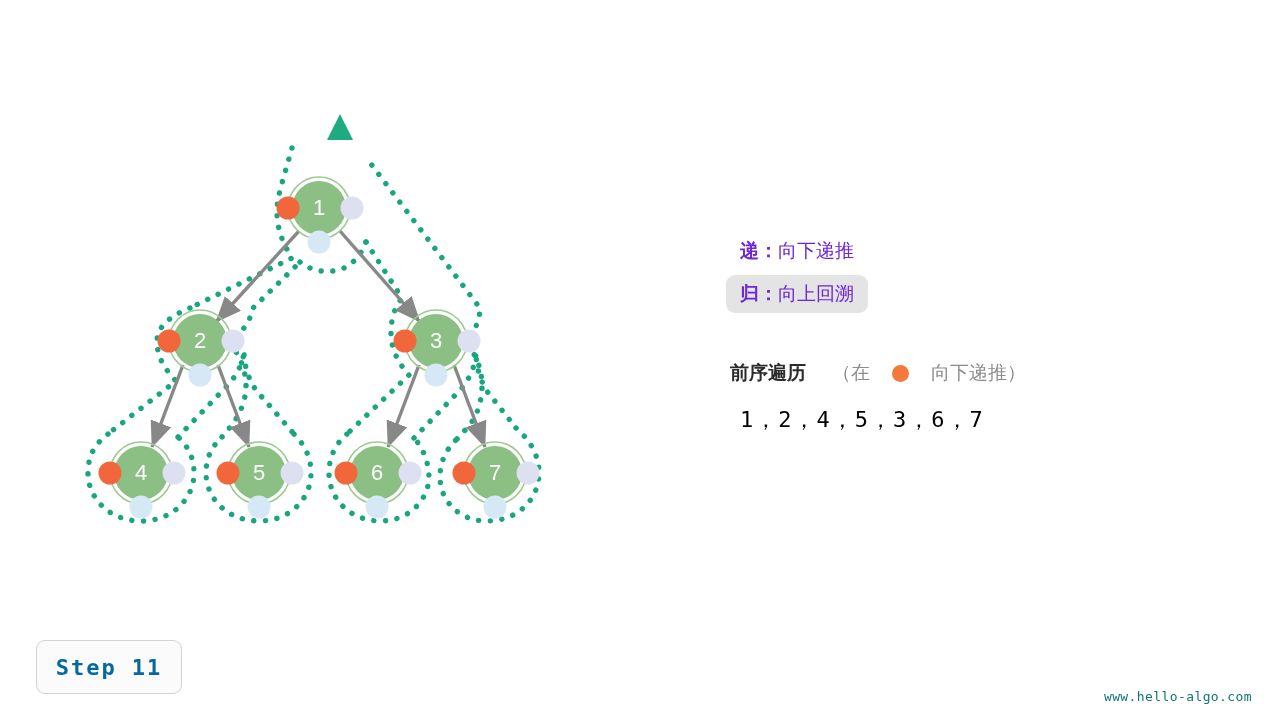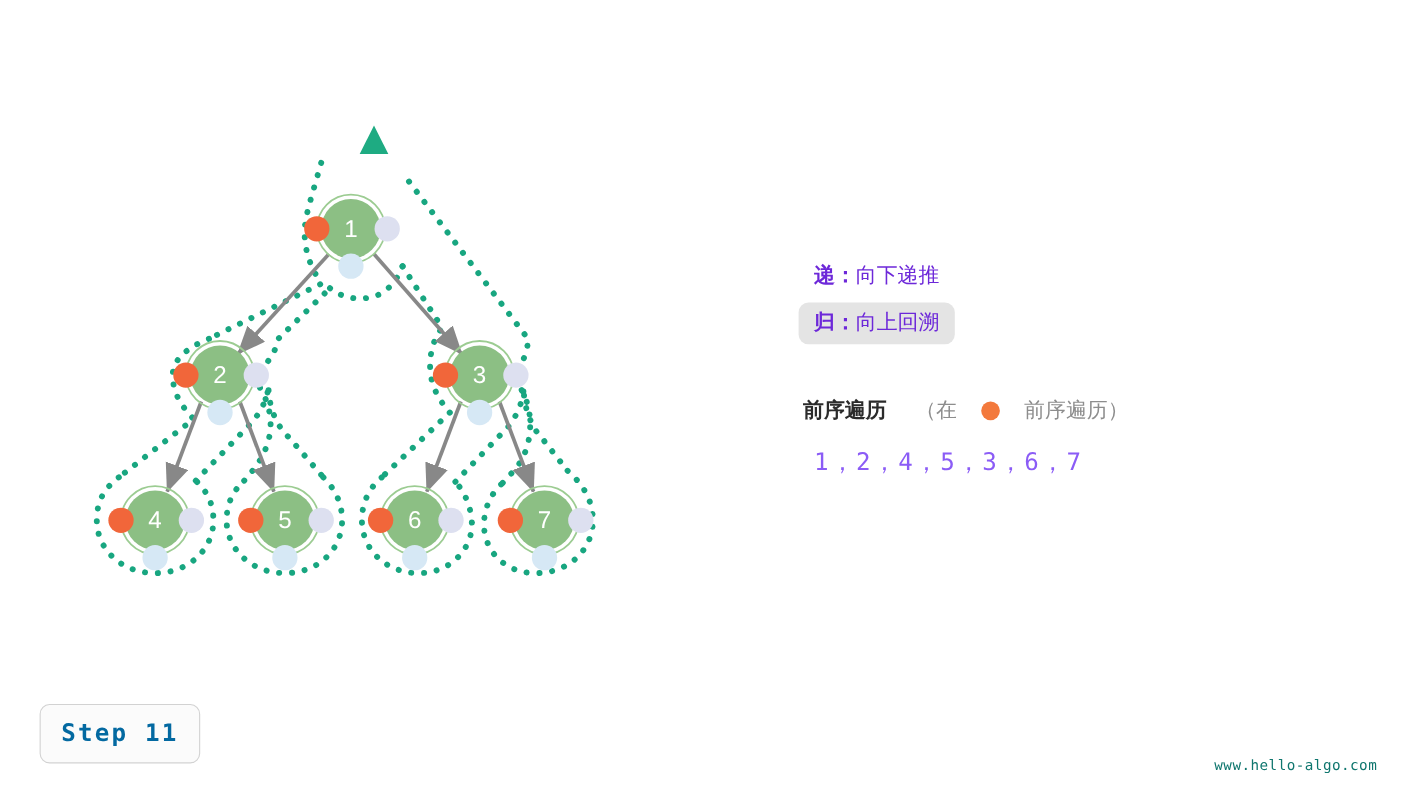--- a/index.html
+++ b/index.html
@@ -31,21 +31,21 @@
   }
   .trav-title .bold{font-weight:bold;}
   .trav-title .grey{color:#8d8d8d;font-weight:normal;}
   .dotmark{
     display:inline-block;width:17px;height:17px;border-radius:50%;
     background:#f3793c;margin:0 6px;vertical-align:-2px;
   }
   .trav-seq{
     margin-top:19px;margin-left:10px;
     font-family:"DejaVu Sans Mono","Liberation Mono",monospace;
-    font-size:22px;color:#8b5cf6;letter-spacing:1.5px;
+    font-size:22px;color:#000000;letter-spacing:1.5px;
   }
 
   
   .step-badge{
     position:absolute;left:36px;top:640px;
     width:144px;height:52px;
     border:1px solid #d2d2d2;border-radius:9px;
     background:#fbfbfb;
     display:flex;align-items:center;justify-content:center;
     font-family:"DejaVu Sans Mono","Liberation Mono",monospace;
@@ -227,21 +227,21 @@
     <div class="legend-row hl">
       <span class="lab">归：</span><span>向上回溯</span>
     </div>
   </div>
 
   <div class="trav-block">
     <div class="trav-title">
       <span class="bold">前序遍历</span>
       <span class="grey" style="margin-left:10px;">（在</span>
       <span class="dotmark"></span>
-      <span class="grey">前序遍历）</span>
+      <span class="grey">向下递推）</span>
     </div>
     <div class="trav-seq">1，2，4，5，3，6，7</div>
   </div>
 
   <div class="step-badge">Step 11</div>
 
   <div class="watermark">www.hello-algo.com</div>
 
 </div>
 

